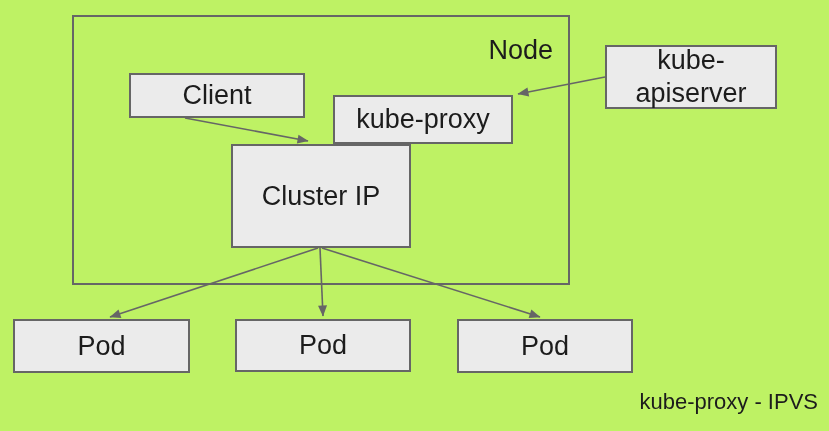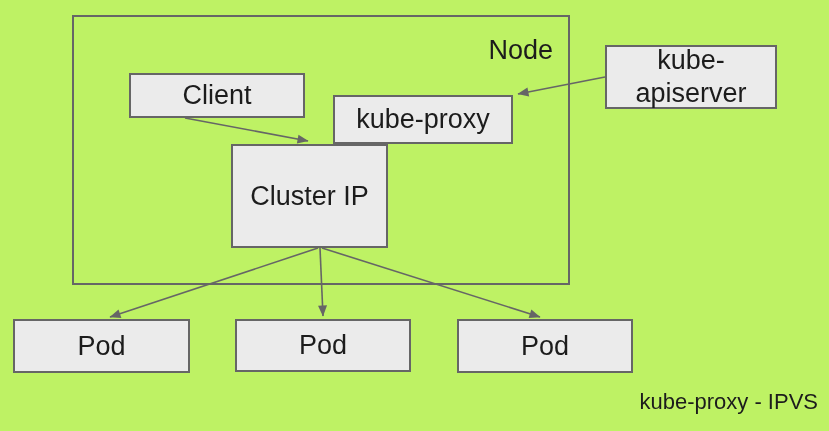--- a/index.html
+++ b/index.html
@@ -58,21 +58,21 @@
     top: 389px;
     right: 11px;
     font-size: 22px;
     color: #1c1c1c;
   }
   
   .node-box        { left: 72px;  top: 15px;  width: 498px; height: 270px; }
   .client-box      { left: 97px;  top: 73px;  width: 176px; height: 45px; margin-left: 32px;  }
   .kube-proxy-box  { left: 333px; top: 71px;  width: 180px; height: 49px; margin-top: 24px;  }
   .apiserver-box   { left: 605px; top: 45px;  width: 172px; height: 64px;  }
-  .cluster-ip-box  { left: 231px; top: 144px; width: 157px; height: 104px; }
+  .cluster-ip-box  { left: 231px; top: 144px; width: 180px; height: 104px; }
   .pod-box-1       { left: 13px;  top: 319px; width: 177px; height: 54px;  }
   .pod-box-2       { left: 235px; top: 319px; width: 176px; height: 53px;  }
   .pod-box-3       { left: 457px; top: 319px; width: 176px; height: 54px;  }
 </style>
 </head>
 <body>
 
 <div class="canvas">
 
   <div class="container-box node-box">

